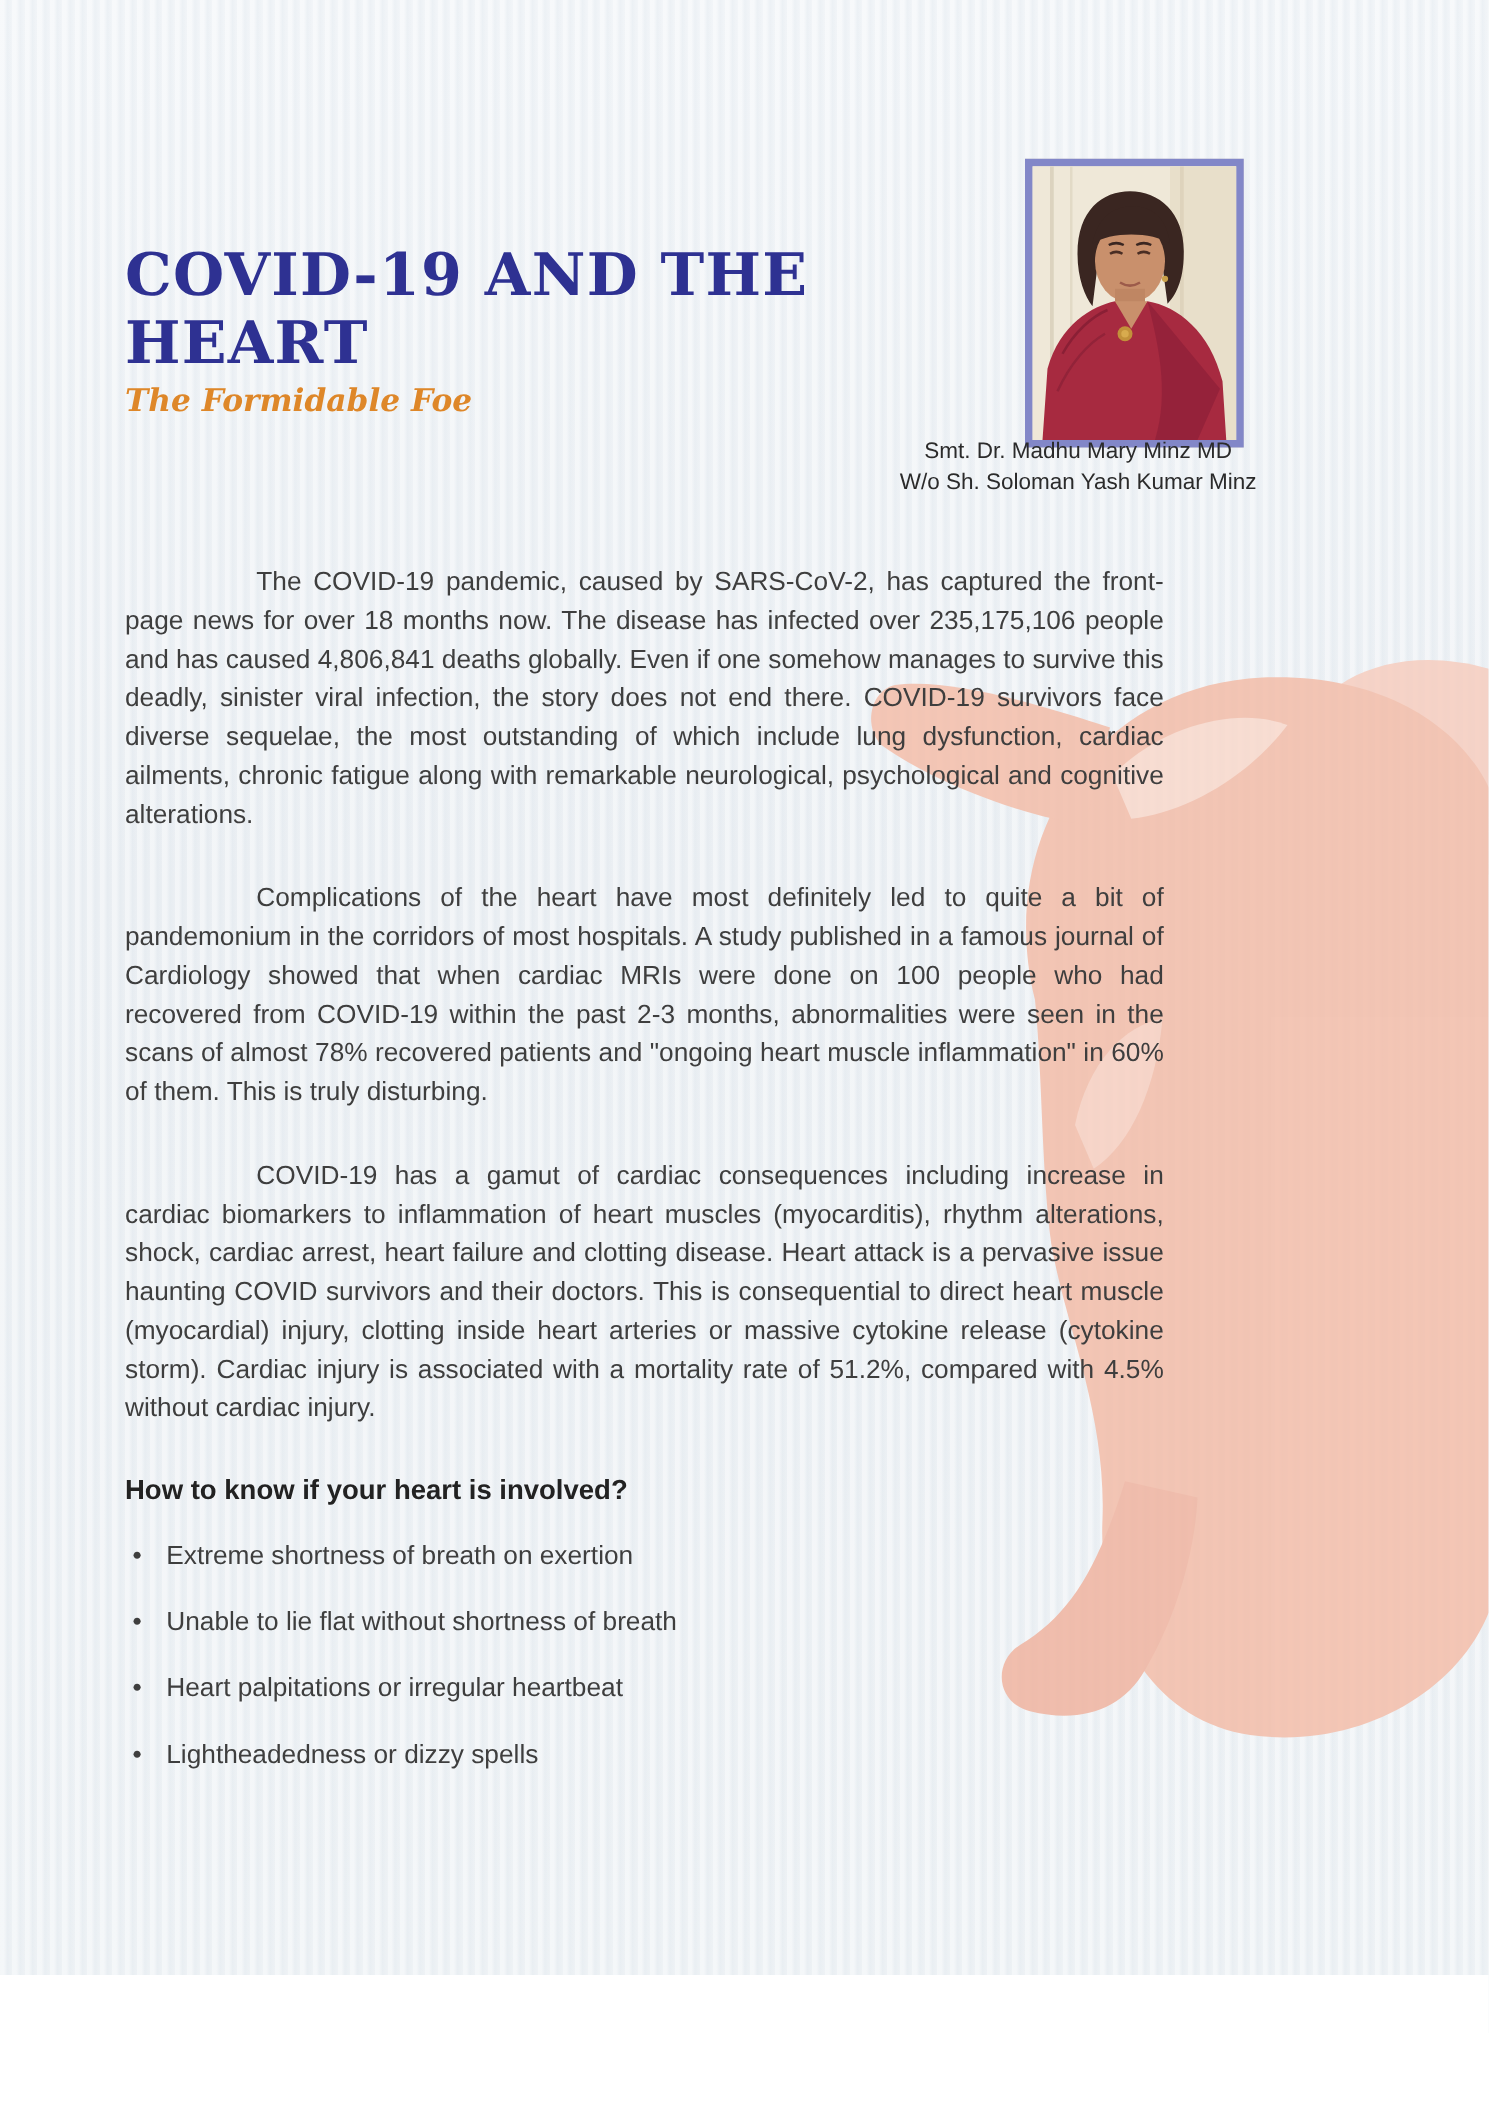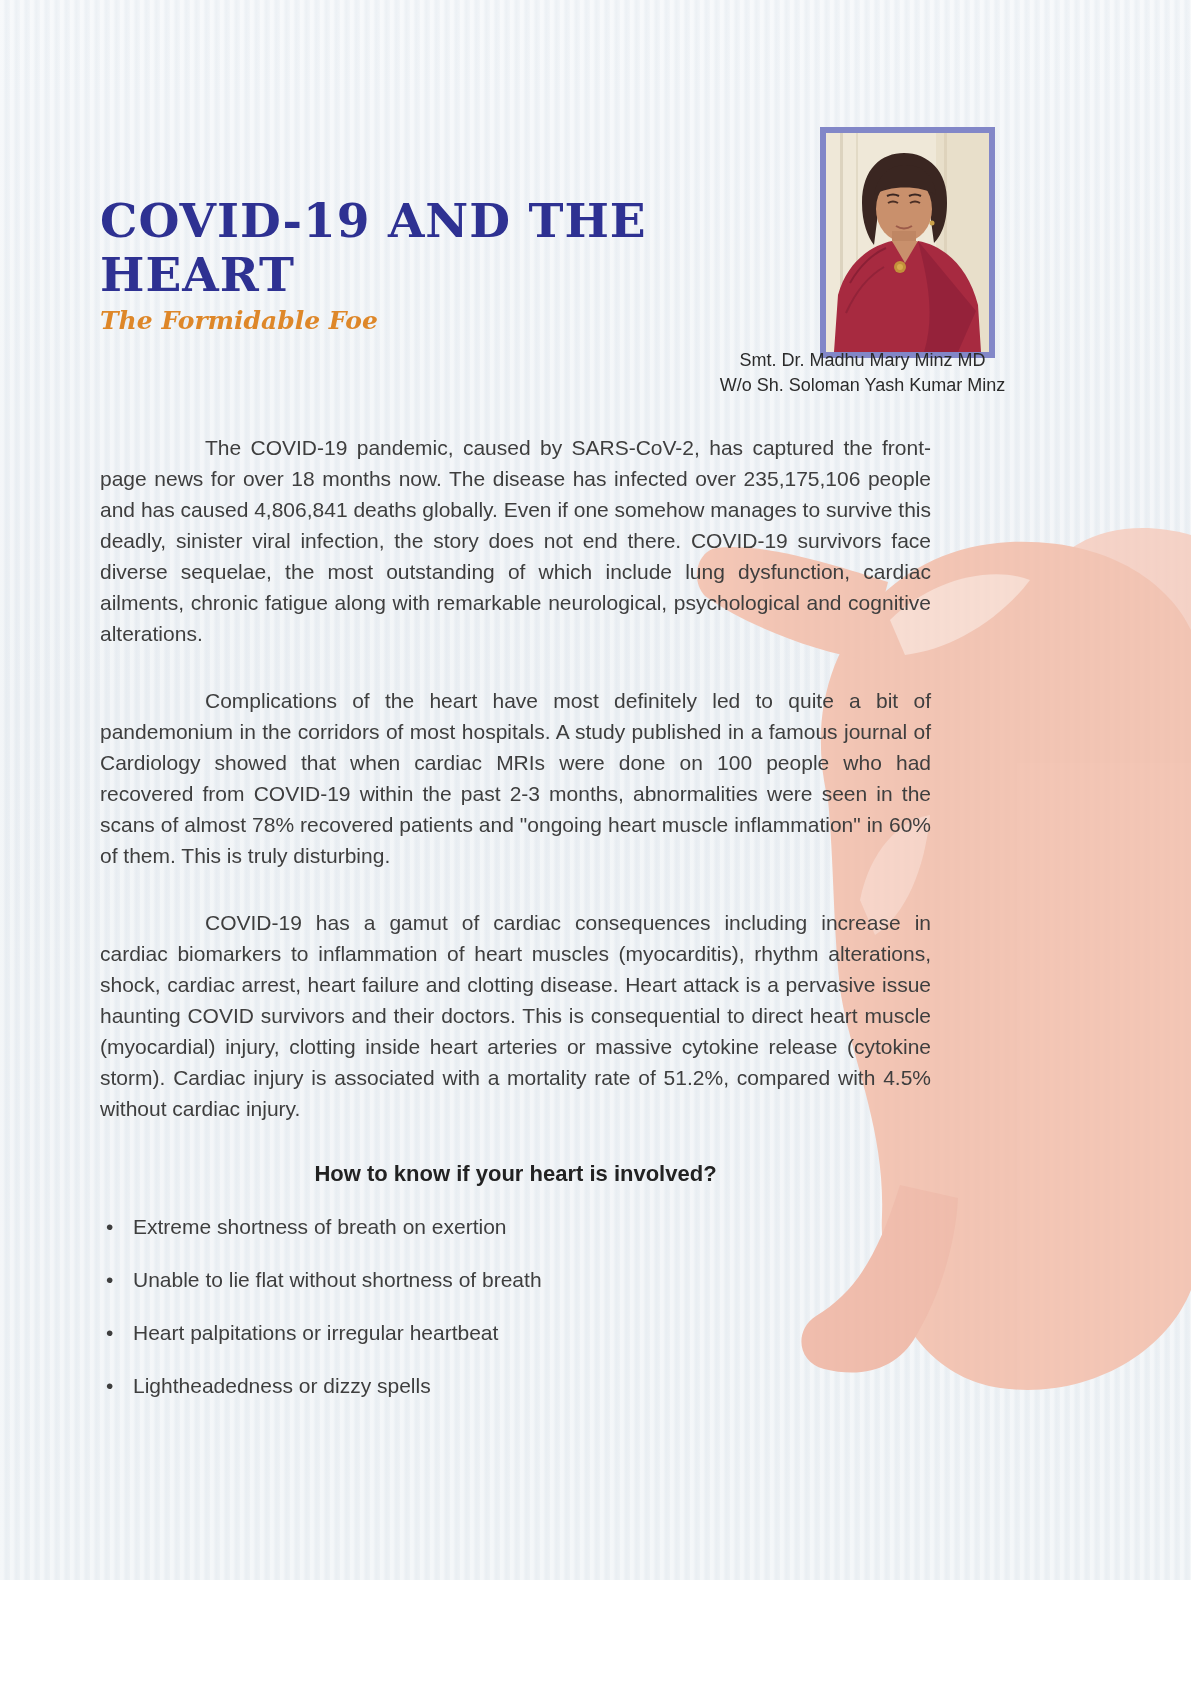--- a/index.html
+++ b/index.html
@@ -34,28 +34,28 @@
     left:820px;top:127px;width:175px;height:231px;
     border:6px solid #8287c8;box-sizing:border-box;background:#efe8d8;
   }
   .photo svg{display:block;}
   .caption{
     left:690px;top:348px;width:345px;
     text-align:center;font-size:18px;line-height:25px;color:#2b2b2b;
   }
 
   
-  .content{left:100px;top:432px;width:831px;color:#3e3e3e;}
+  .content{left:100px;top:450px;width:831px;color:#3e3e3e;}
   .content p{
     margin:0 0 36px 0;font-size:21px;line-height:31px;
     text-align:justify;text-indent:105px;
   }
   .section-heading{
     margin:34px 0 7px 0;font-size:22px;line-height:28px;
-    font-weight:bold;color:#222;text-align:center;
+    font-weight:bold;color:#222;
   }
   ul.symptoms{margin:0;padding:0;list-style:none;}
   ul.symptoms li{
     position:relative;padding-left:33px;
     font-size:21px;line-height:29px;color:#3e3e3e;margin-top:24px;
   }
   ul.symptoms li::before{
     content:"•";position:absolute;left:6px;top:0;
     font-size:21px;color:#3e3e3e;
   }

